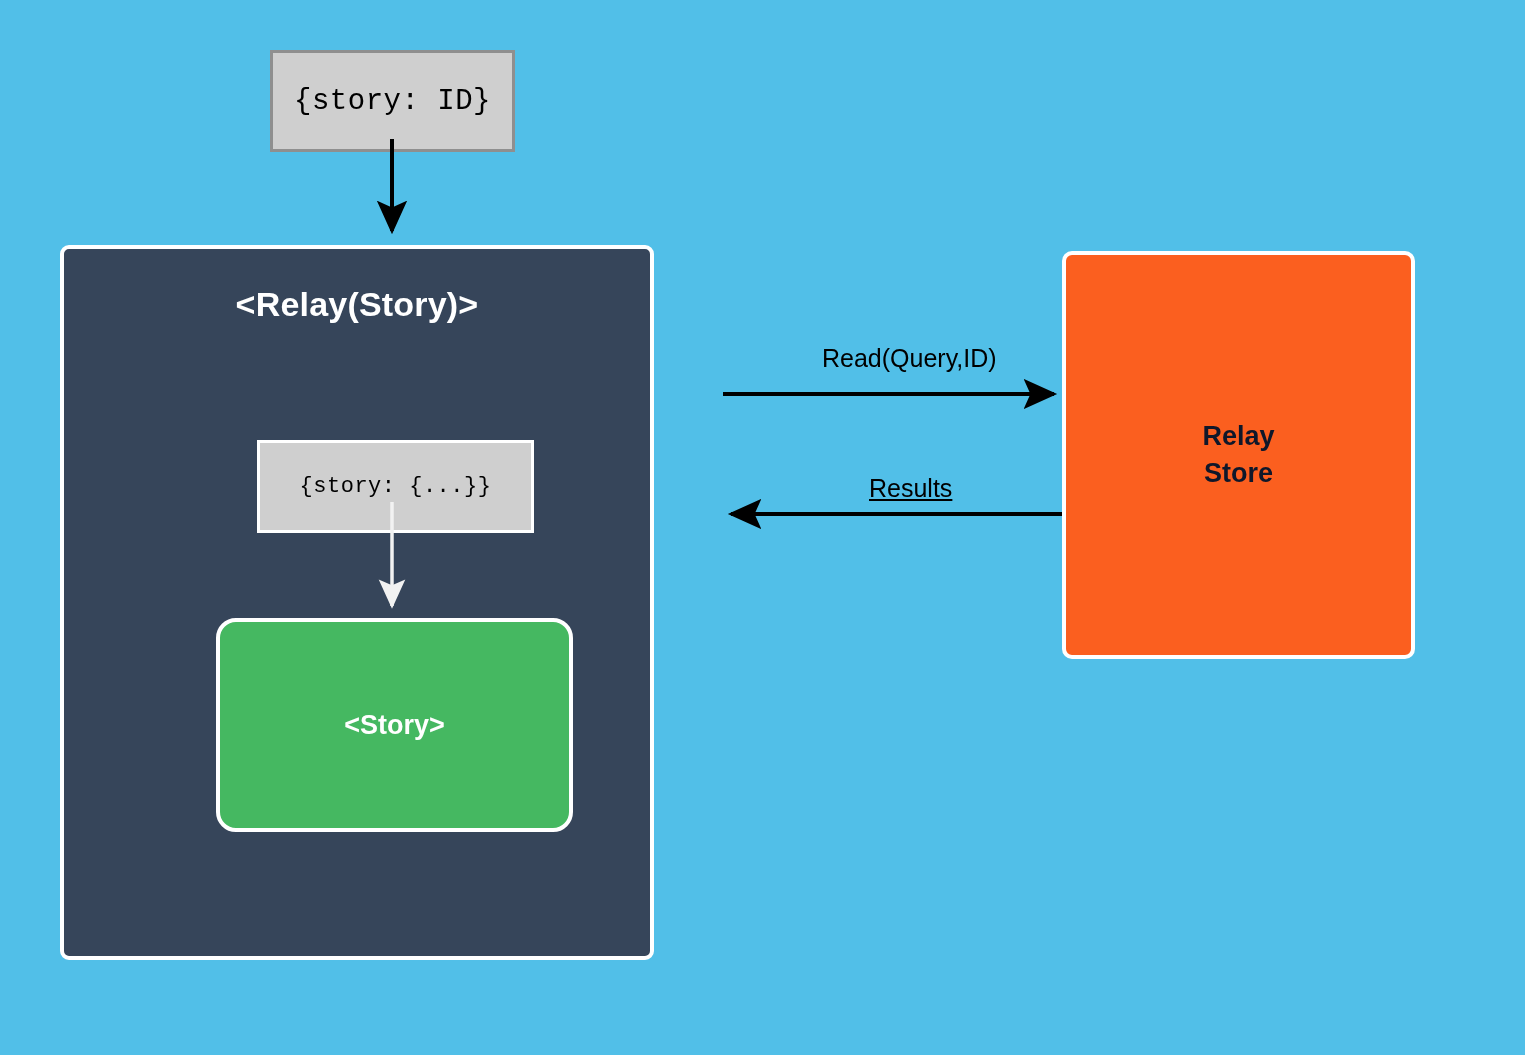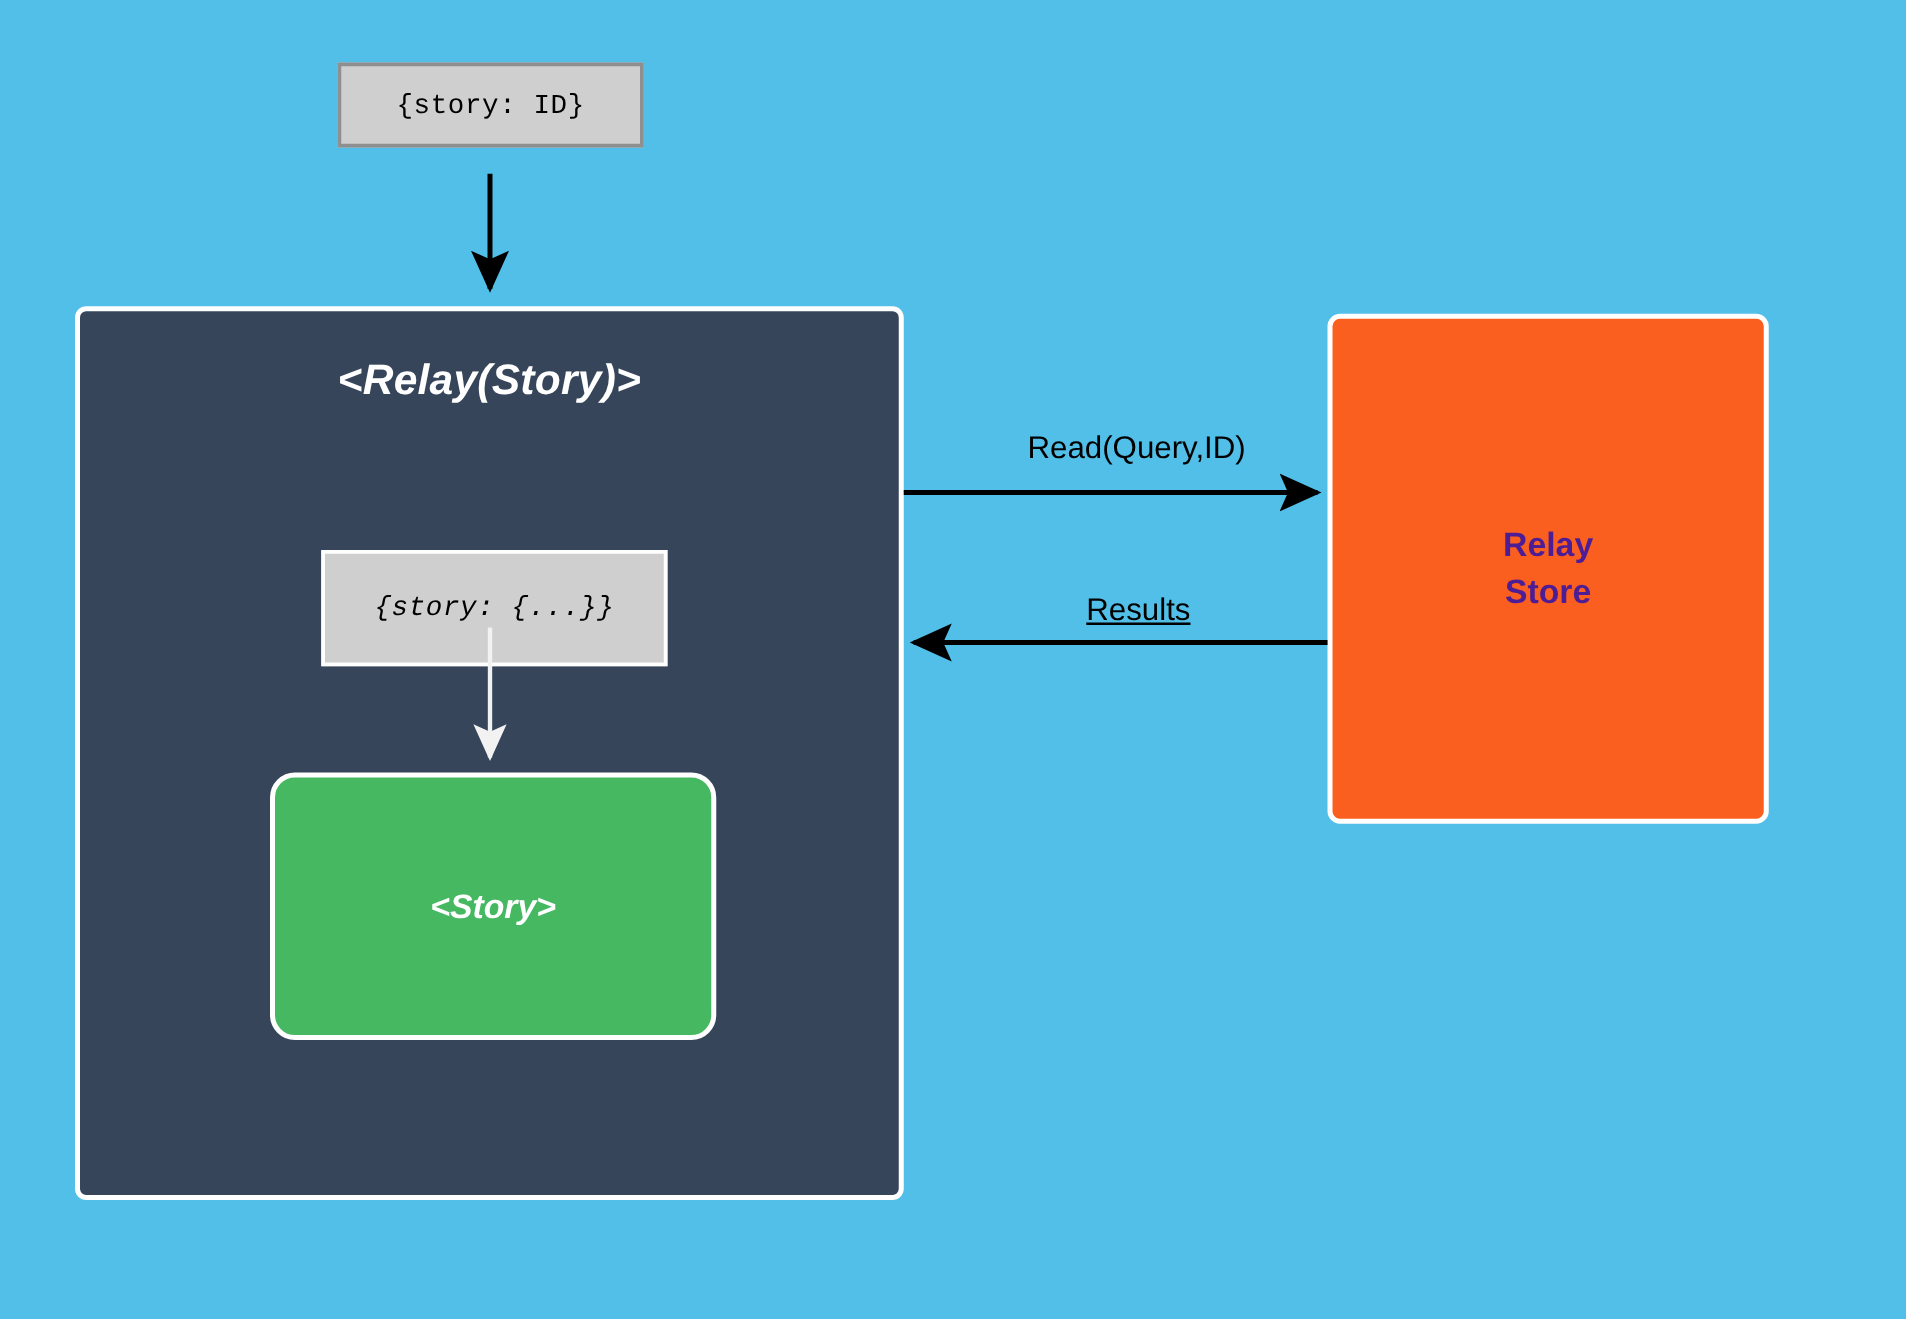--- a/index.html
+++ b/index.html
@@ -26,36 +26,35 @@
     align-items: center;
     justify-content: center;
     font-family: "Liberation Mono", monospace;
     color: #000000;
     letter-spacing: 0.5px;
   }
   #top-payload {
     left: 270px;
     top: 50px;
     width: 245px;
-    height: 68px;
-    font-size: 22px;
+    height: 102px;
+    font-size: 29px;
   }
 
   
   #relay-container {
     position: absolute;
     left: 60px;
     top: 245px;
-    width: 663px;
+    width: 594px;
     height: 715px;
     background: #36455a;
     border: 4px solid #ffffff;
     border-radius: 9px;
     box-sizing: border-box;
-    font-style: italic;
   }
   #relay-container-title {
     position: absolute;
     left: 0;
     top: 36px;
     width: 100%;
     text-align: center;
     color: #ffffff;
     font-size: 34px;
     font-weight: bold;
@@ -103,21 +102,21 @@
     height: 408px;
     background: #fb5f1f;
     border: 4px solid #ffffff;
     border-radius: 10px;
     box-sizing: border-box;
     display: flex;
     align-items: center;
     justify-content: center;
   }
   #relay-store-label {
-    color: #4c1d95;
+    color: #0f172a;
     font-size: 27px;
     font-weight: bold;
     text-align: center;
     line-height: 1.38;
     white-space: pre-line;
   }
 
   
   #arrow-layer {
     position: absolute;

